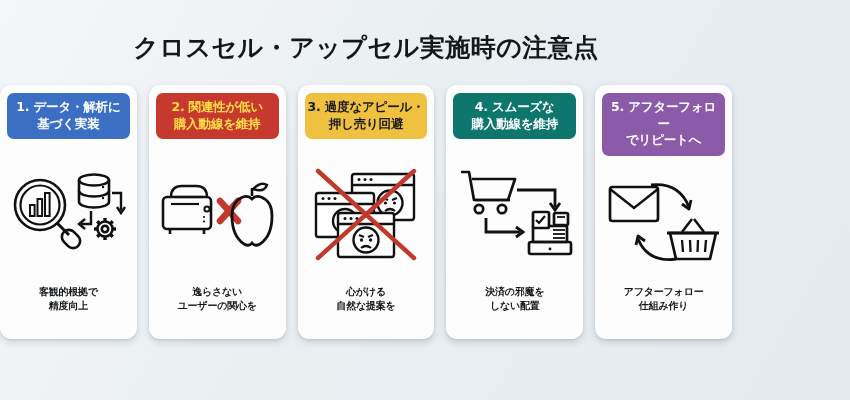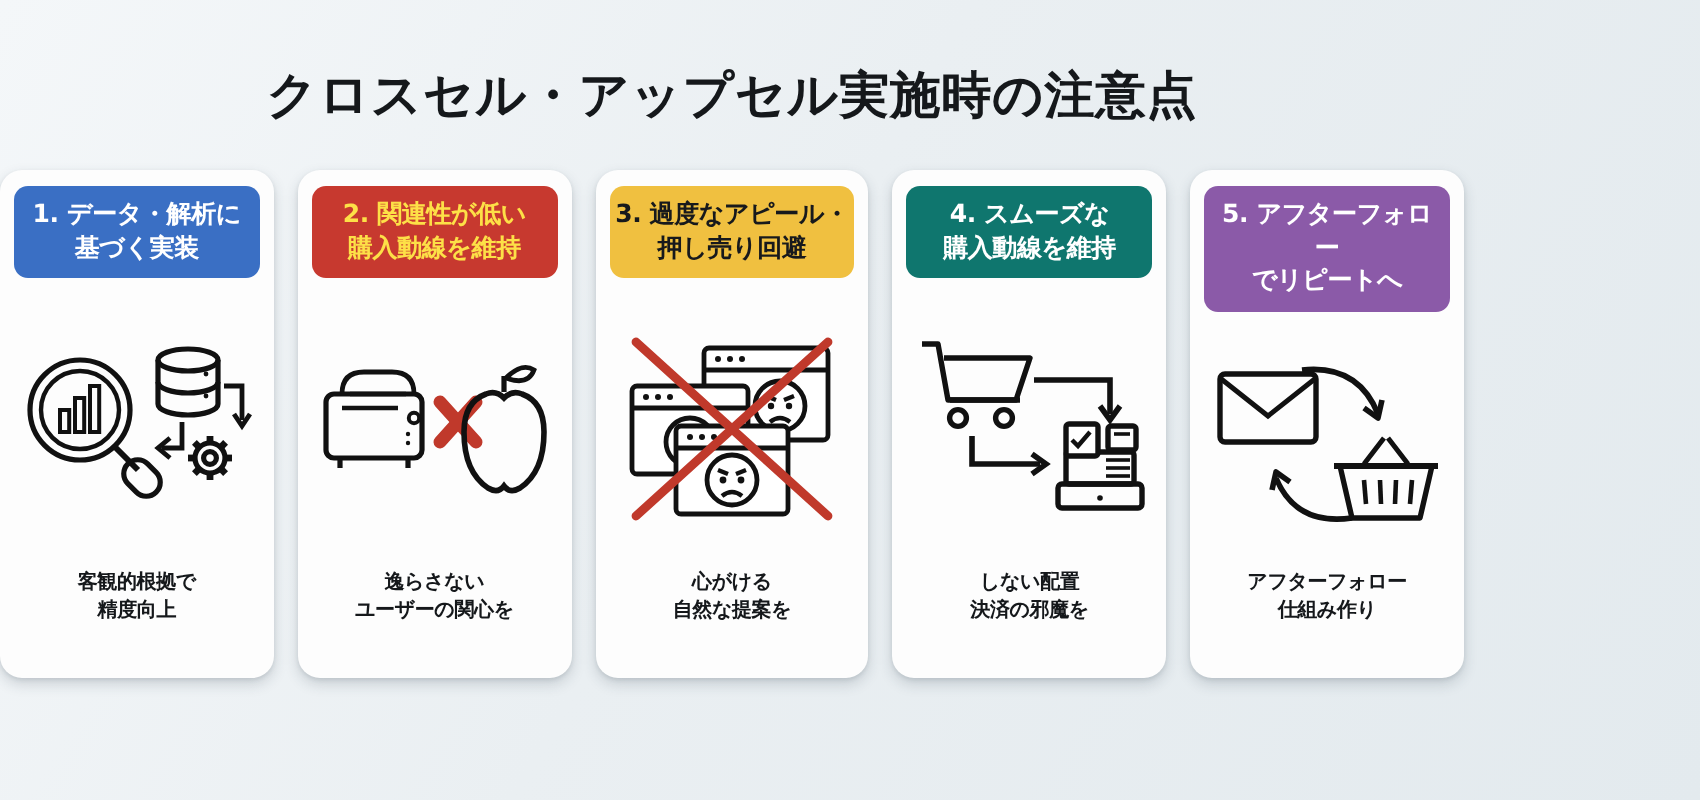--- a/index.html
+++ b/index.html
@@ -244,22 +244,22 @@
             <g stroke-width="1.8">
               <line x1="98" y1="66" x2="110" y2="66"></line>
               <line x1="98" y1="70" x2="110" y2="70"></line>
               <line x1="98" y1="74" x2="110" y2="74"></line>
             </g>
             <circle cx="95" cy="85" r="1.4" fill="#111" stroke="none"></circle>
           </svg>
         </span>
       </div>
       <div class="card-caption">
+        <div>決済の邪魔を</div>
         <div>しない配置</div>
-        <div>決済の邪魔を</div>
       </div>
     </div>
 
     <div class="card">
       <div class="card-header" style="background: rgb(139, 90, 168); color: rgb(255, 255, 255);">
         <div>5. アフターフォロー</div>
         <div>でリピートへ</div>
       </div>
       <div class="card-icon">
         <span>

